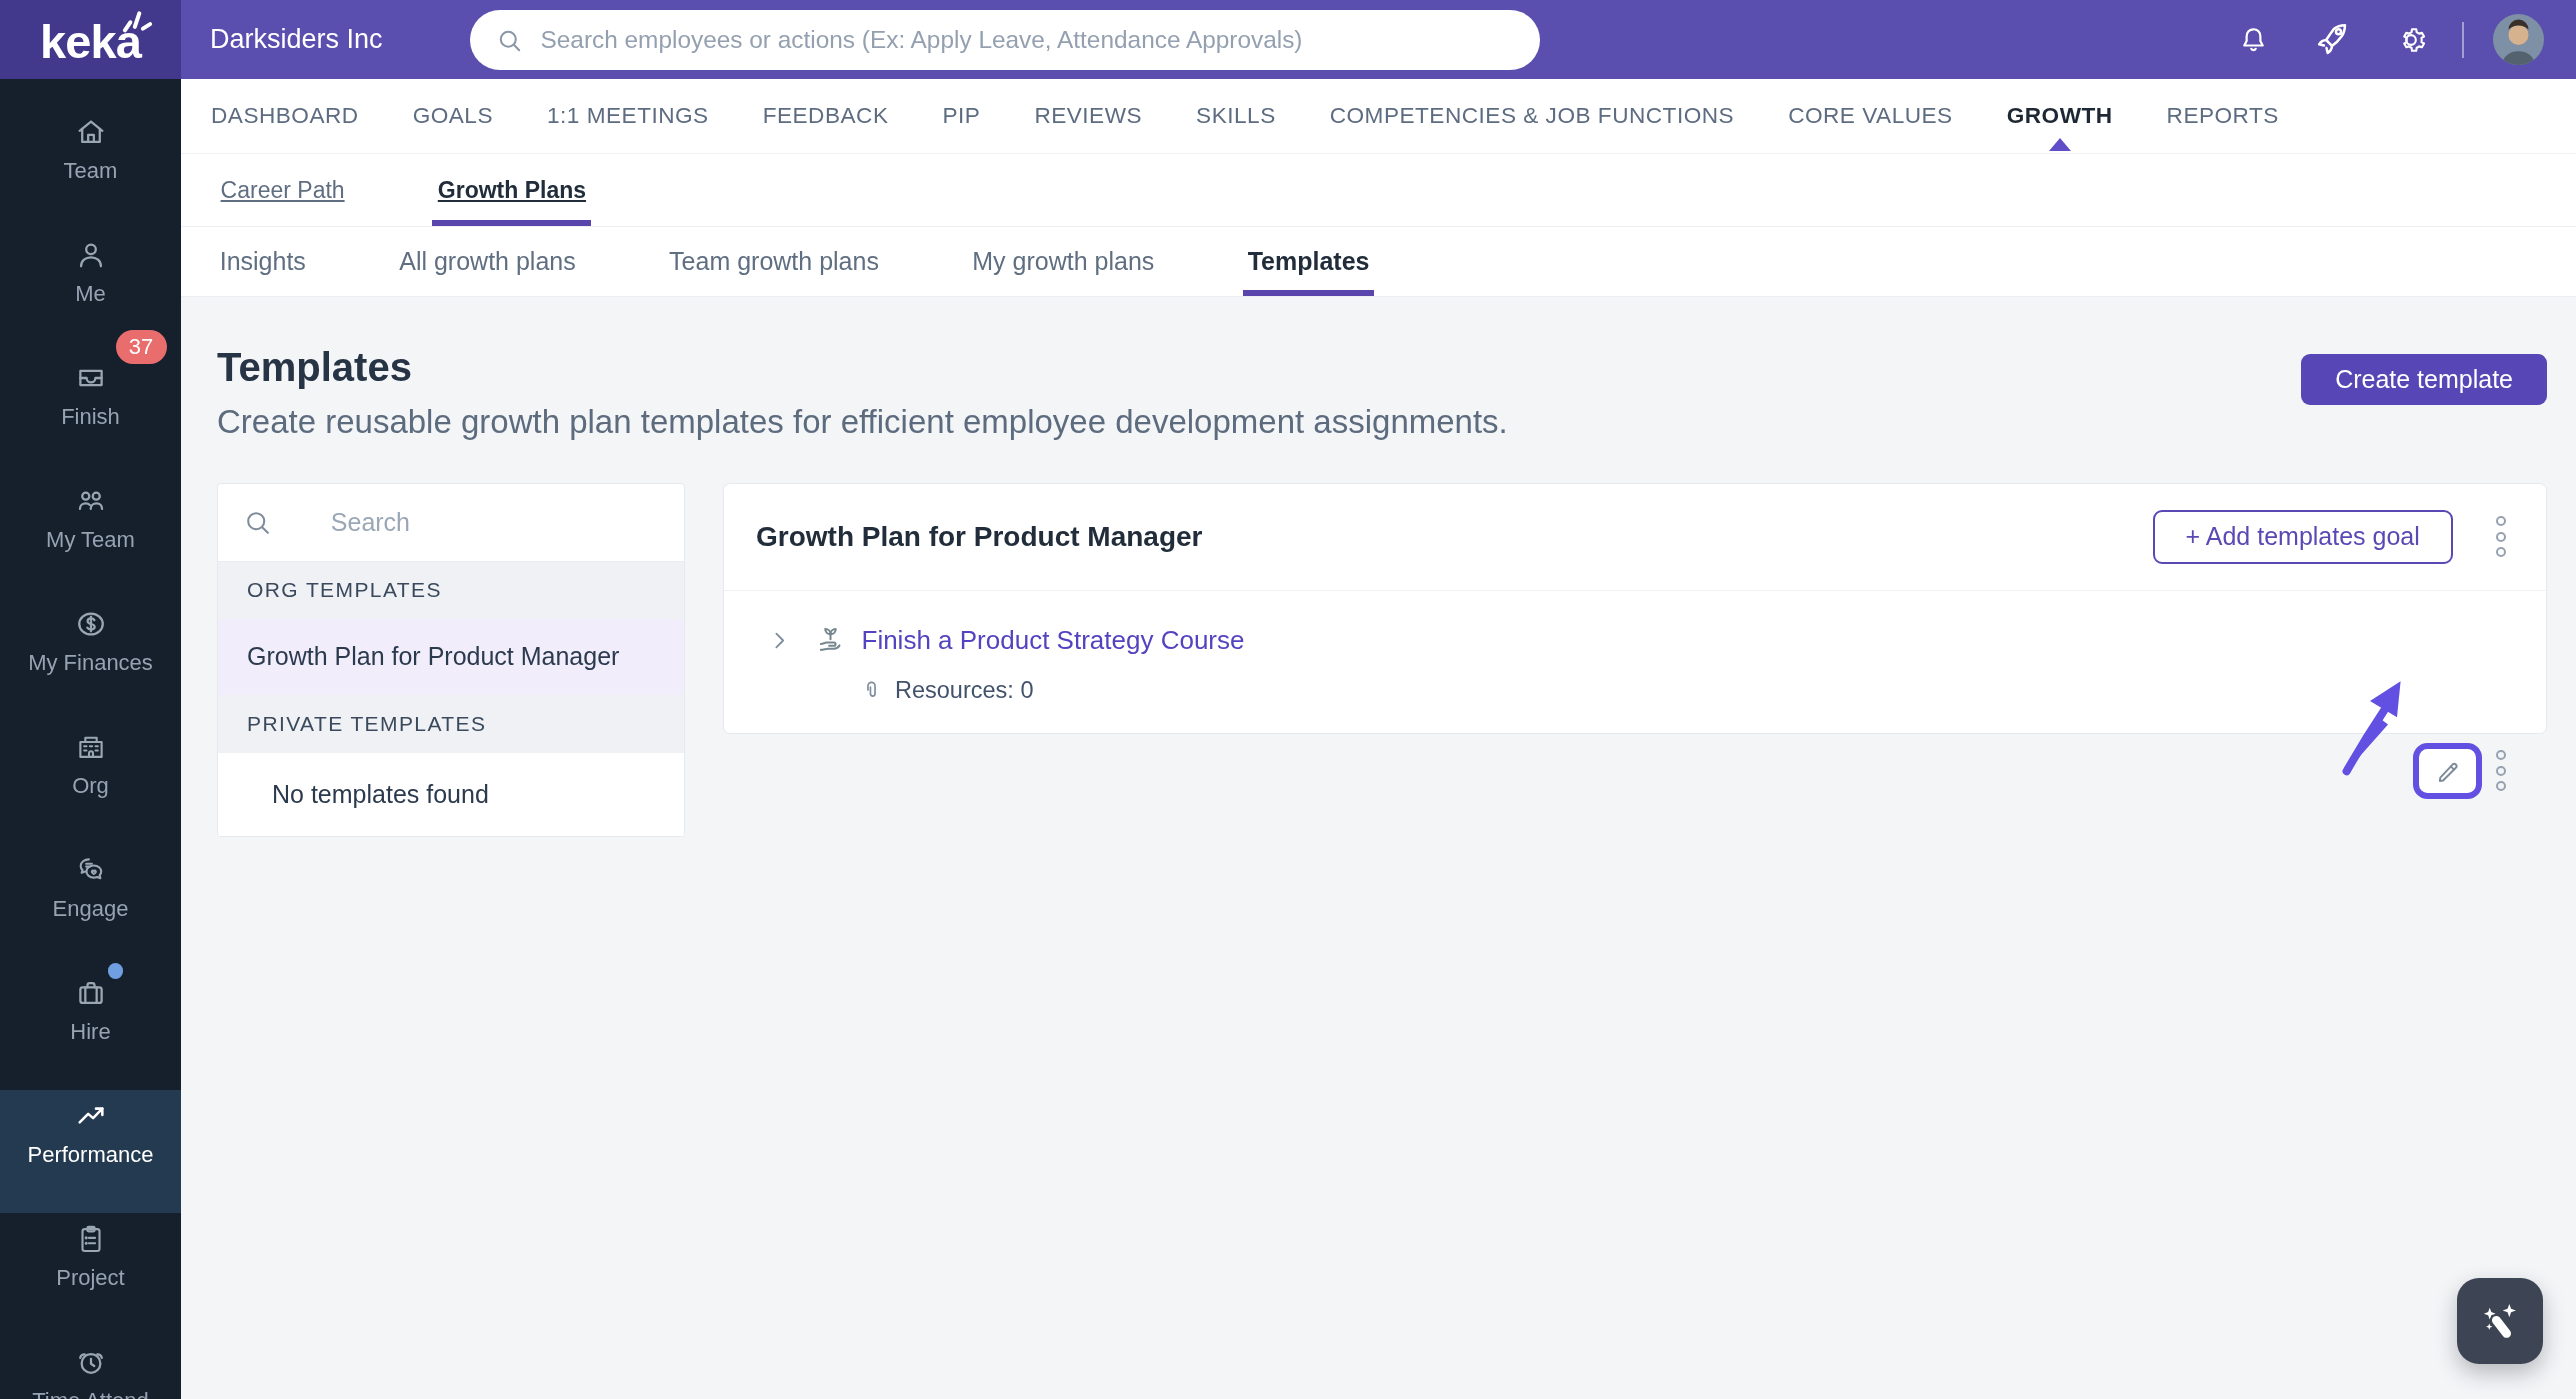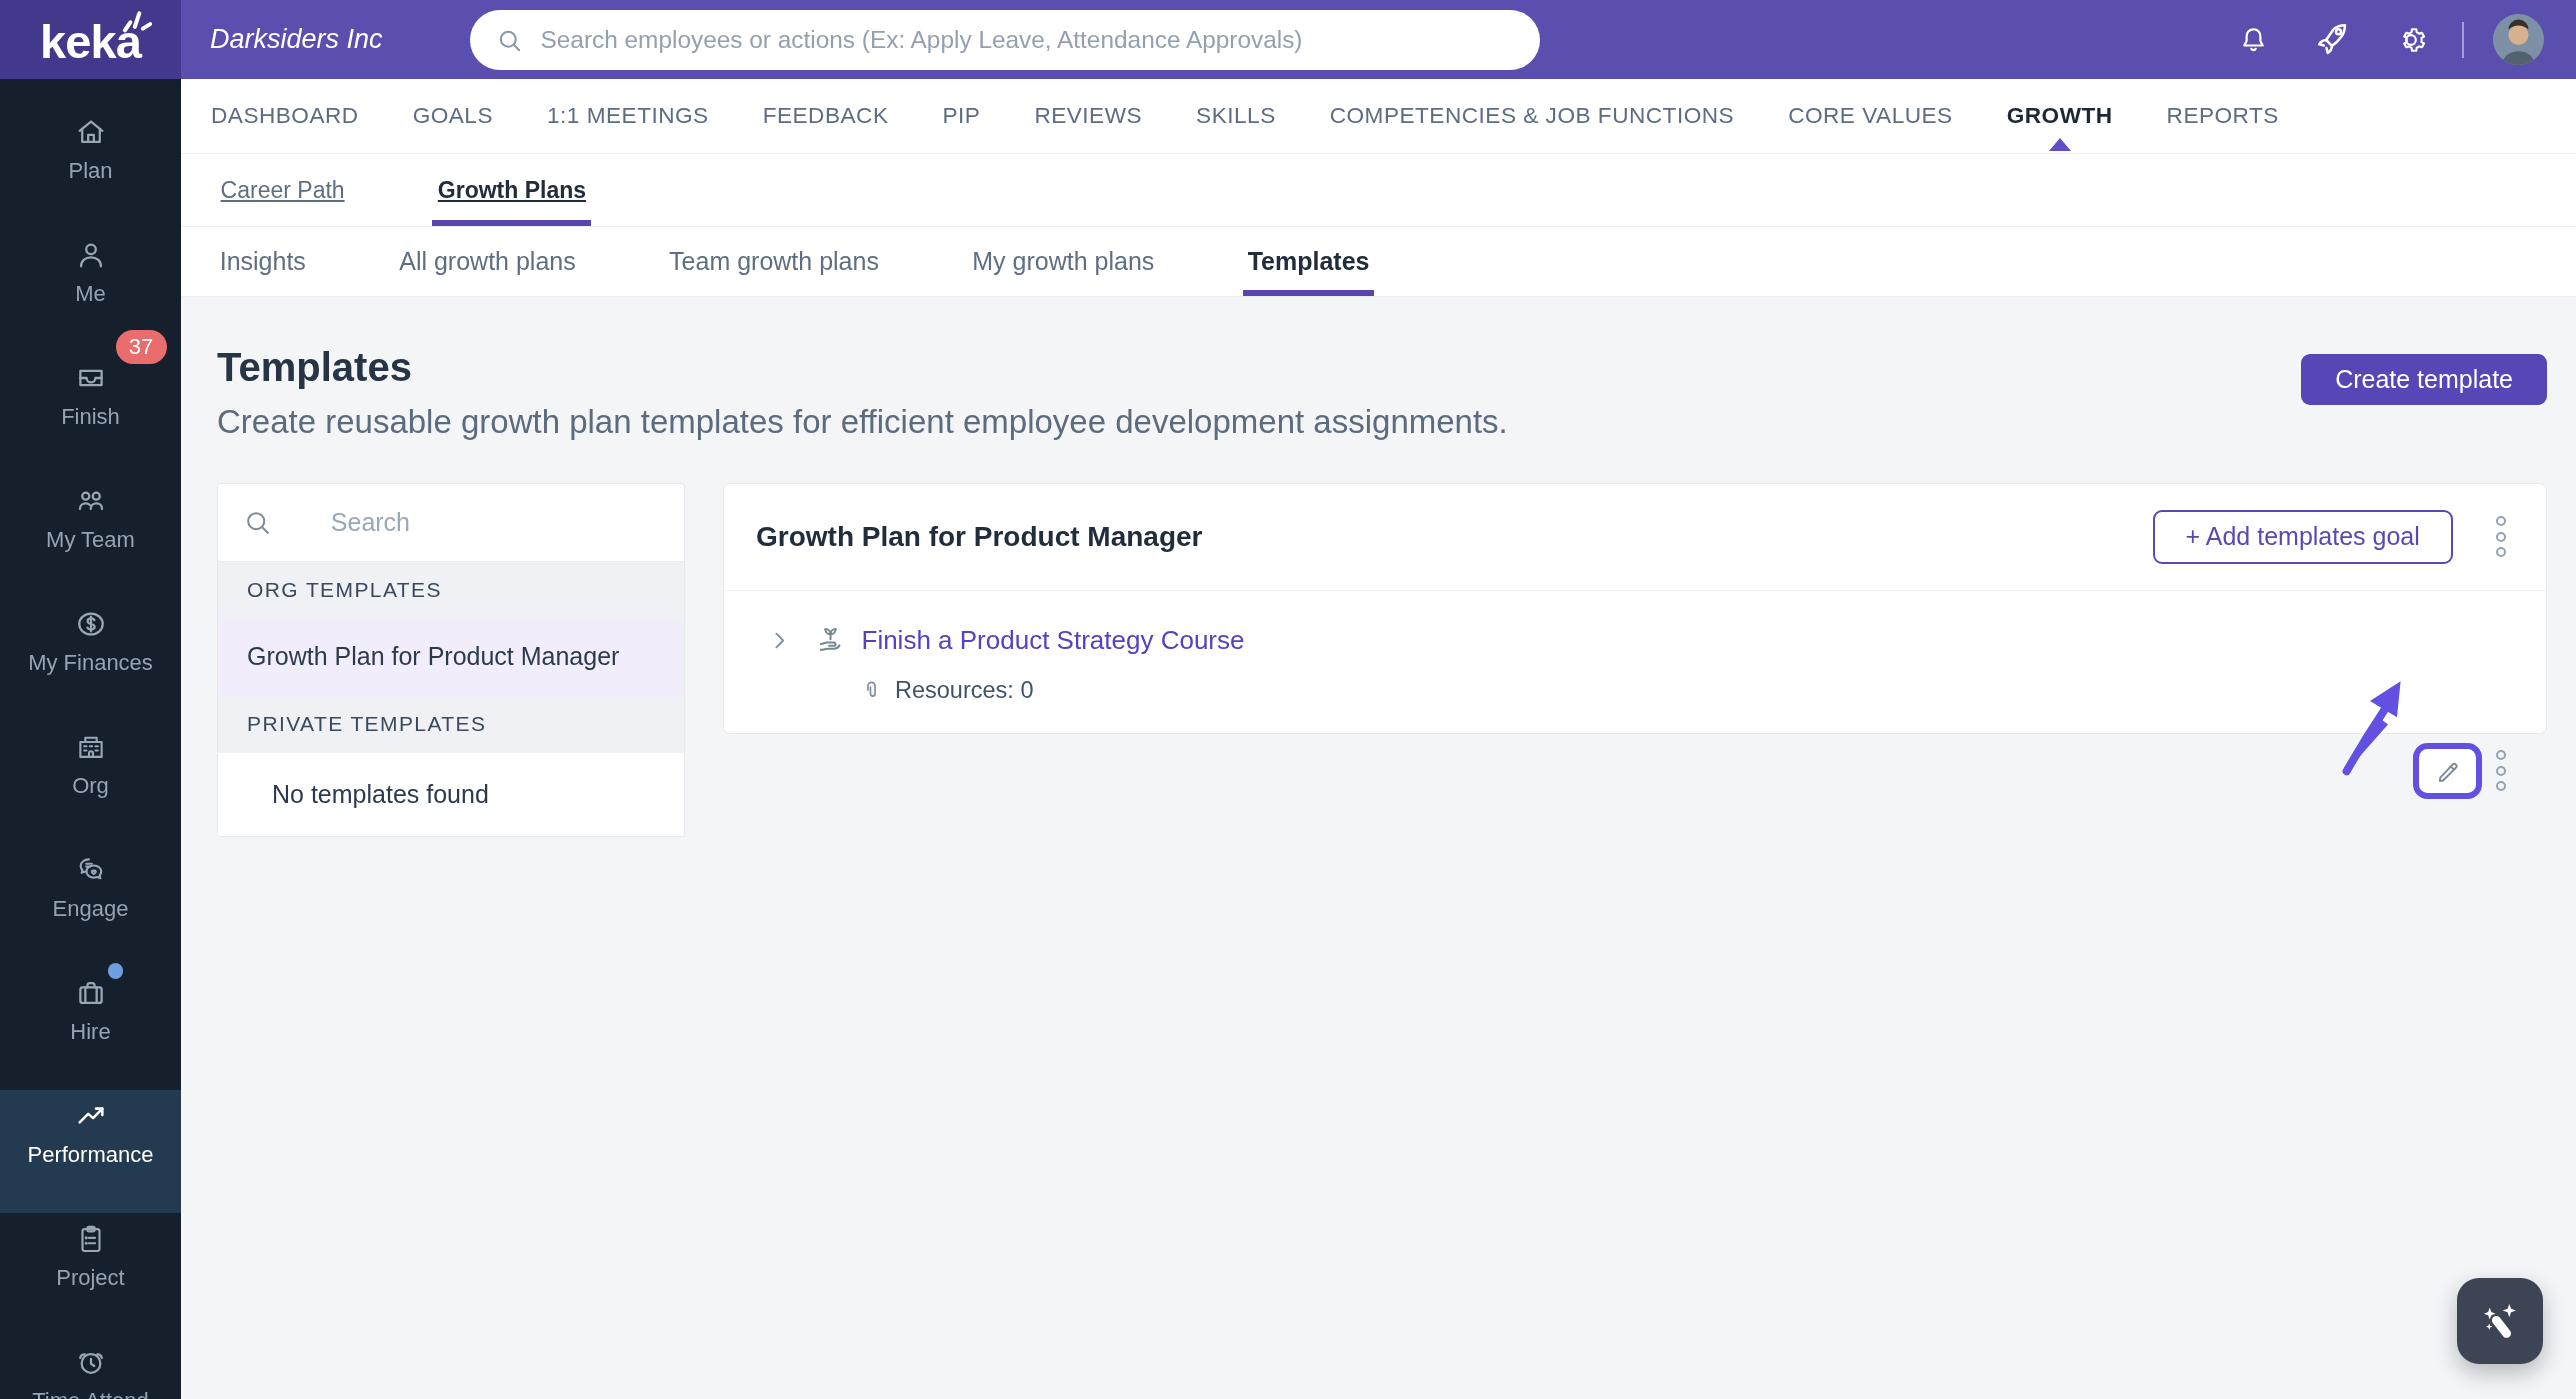--- a/index.html
+++ b/index.html
@@ -4,21 +4,21 @@
 <style>
   html,body{margin:0;padding:0;background:#e9eaee;}
   *{box-sizing:border-box;font-family:"Liberation Sans",sans-serif;}
   .app{position:relative;width:2576px;height:1399px;background:#f4f5f7;overflow:hidden;}
 
   
   .topbar{position:absolute;left:0;top:0;width:2576px;height:79px;background:#5a4fae;z-index:40;}
   .logo-block{position:absolute;left:0;top:0;width:181px;height:79px;background:#42388c;display:flex;align-items:center;justify-content:center;text-align:center;}
   .logo-text{color:#fff;font-size:47px;font-weight:700;letter-spacing:-0.9px;line-height:1;margin-top:3.6px;}
   .logo-spark{position:absolute;right:27px;top:7.2px;width:33px;height:27px;}
-  .company{position:absolute;left:210px;top:0;height:79px;display:flex;align-items:center;color:#fff;font-size:27px;font-style:italic;}
+  .company{position:absolute;left:210px;top:0;height:79px;display:flex;align-items:center;color:#fff;font-size:27px;}
   .global-search{position:absolute;left:470px;top:10px;width:1070px;height:60px;background:#fff;border-radius:30px;display:flex;align-items:center;padding:0 22px 0 25px;}
   .global-search svg{width:29px;height:29px;color:#8b97a6;flex:0 0 auto;}
   .global-search input{flex:1;border:none;outline:none;font-size:24.4px;color:#3c4858;margin-left:14.5px;background:transparent;}
   .global-search input::placeholder{color:#94a0b0;}
   .topbar-right{position:absolute;right:0;top:0;height:79px;display:flex;align-items:center;padding-right:32px;}
   .tb-icon{color:#fff;display:flex;align-items:center;justify-content:center;cursor:pointer;}
   .tb-icon svg{display:block;}
   .tb-bell{width:33px;height:36px;margin-right:42px;}
   .tb-rocket{width:40px;height:40px;margin-right:42px;}
   .tb-gear{width:34px;height:34px;margin-right:34px;}
@@ -151,21 +151,21 @@
 
   <nav class="sidebar">
     <div class="side-item">
       <span class="s-icon">
         <svg viewBox="0 0 24 24" width="34" height="34" fill="none" stroke="currentColor" stroke-width="1.6" stroke-linecap="round" stroke-linejoin="round">
           <path d="M4 11.2 12 4.6l8 6.6"></path>
             <path d="M5.8 9.8V19h12.4V9.8"></path>
             <path d="M10 19v-5h4v5"></path>
         </svg>
       </span>
-      <span class="s-label">Plan</span>
+      <span class="s-label">Team</span>
     </div>
     <div class="side-item">
       <span class="s-icon">
         <svg viewBox="0 0 24 24" width="34" height="34" fill="none" stroke="currentColor" stroke-width="1.6" stroke-linecap="round">
           <circle cx="12" cy="8" r="3.4"></circle>
             <path d="M5 20c0-4 3.1-6.4 7-6.4s7 2.4 7 6.4"></path>
         </svg>
       </span>
       <span class="s-label">Me</span>
     </div>

